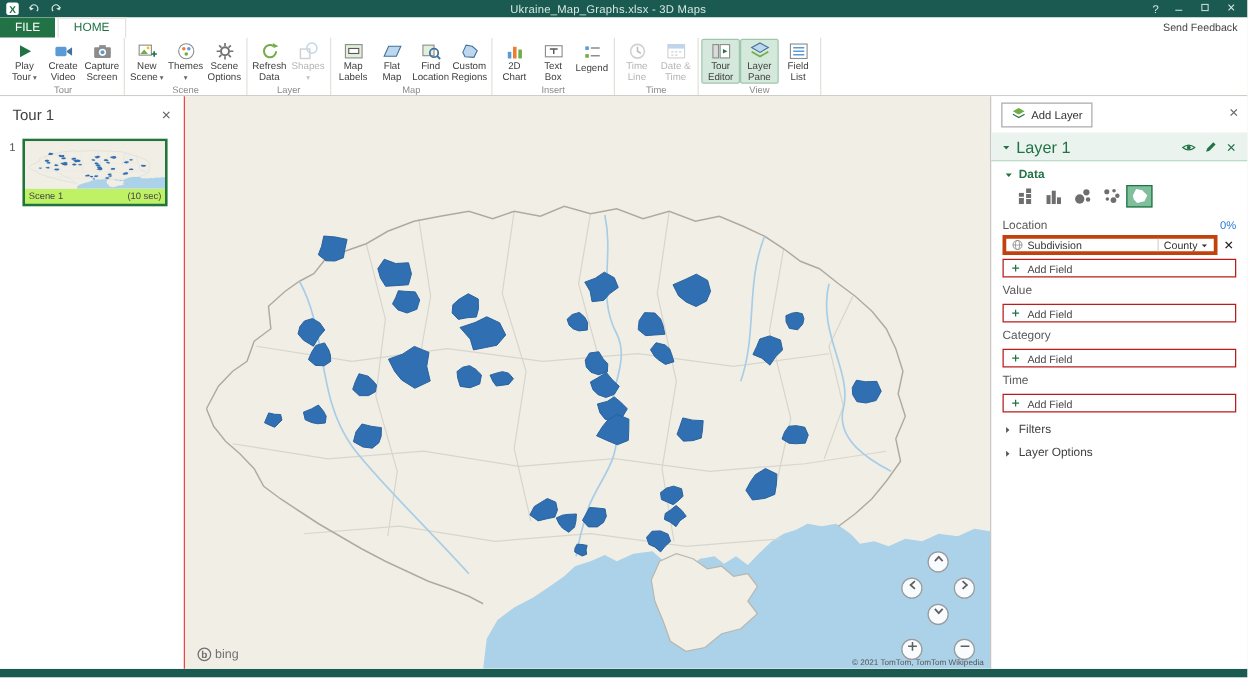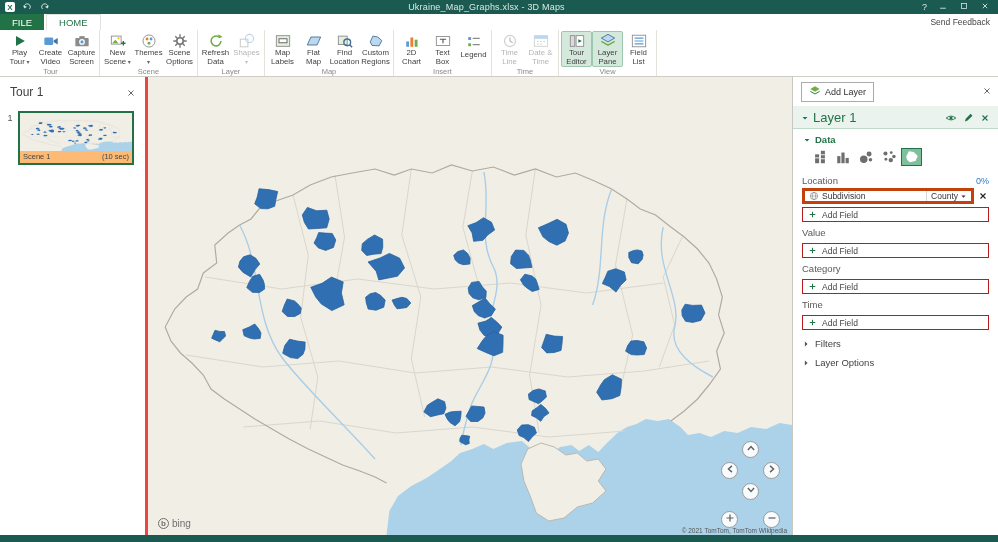--- a/index.html
+++ b/index.html
@@ -31,26 +31,26 @@
 .rbtn .ric{height:18px;display:flex;align-items:center;justify-content:center;}
 .rbtn .rtext{font-size:7.8px;line-height:1.12;text-align:center;color:#3f3f3f;}
 .rbtn.active{background:#d5e8dc;border-color:#9fc7ae;}
 .rbtn.disabled{opacity:.4;}
 .caret{font-size:6px;color:#666;}
 
 
 .main{flex:1;display:flex;min-height:0;}
 
 
-.tour-panel{width:148px;background:#fff;border-right:3px solid #ef4444;position:relative;flex:0 0 auto;}
+.tour-panel{width:148px;background:#fff;border-right:1px solid #ef4444;position:relative;flex:0 0 auto;}
 .tour-title{font-size:12px;color:#3f3f3f;padding:8px 10px 12px 10px;}
 .tour-close{position:absolute;top:7px;right:9px;color:#666;}
 .scene-row{display:flex;padding:0 6px;gap:4px;}
 .scene-num{font-size:9px;color:#555;padding-top:2px;width:8px;text-align:center;}
-.scene-card{border:2px solid #217346;background:#fdba74;width:116px;}
+.scene-card{border:2px solid #217346;background:#bef264;width:116px;}
 .scene-thumb{width:112px;height:38px;display:block;background:#ece9e0;}
 .scene-caption{display:flex;justify-content:space-between;align-items:center;padding:1px 3px 2px 3px;font-size:7.5px;color:#444;}
 
 
 .map-area{flex:1;position:relative;background:#f1eee6;min-width:0;overflow:hidden;}
 #map-svg{position:absolute;inset:0;width:100%;height:100%;}
 .nav-controls{position:absolute;right:10px;bottom:4px;width:62px;height:90px;}
 .nav-btn{position:absolute;width:17px;height:17px;border-radius:50%;background:rgba(255,255,255,.92);border:1px solid #9a9a9a;display:flex;align-items:center;justify-content:center;color:#5f5f5f;}
 .nb-up{left:22px;top:0;}.nb-left{left:1px;top:21px;}.nb-right{left:43px;top:21px;}.nb-down{left:22px;top:42px;}
 .nb-plus{left:1px;top:70px;}.nb-minus{left:43px;top:70px;}

